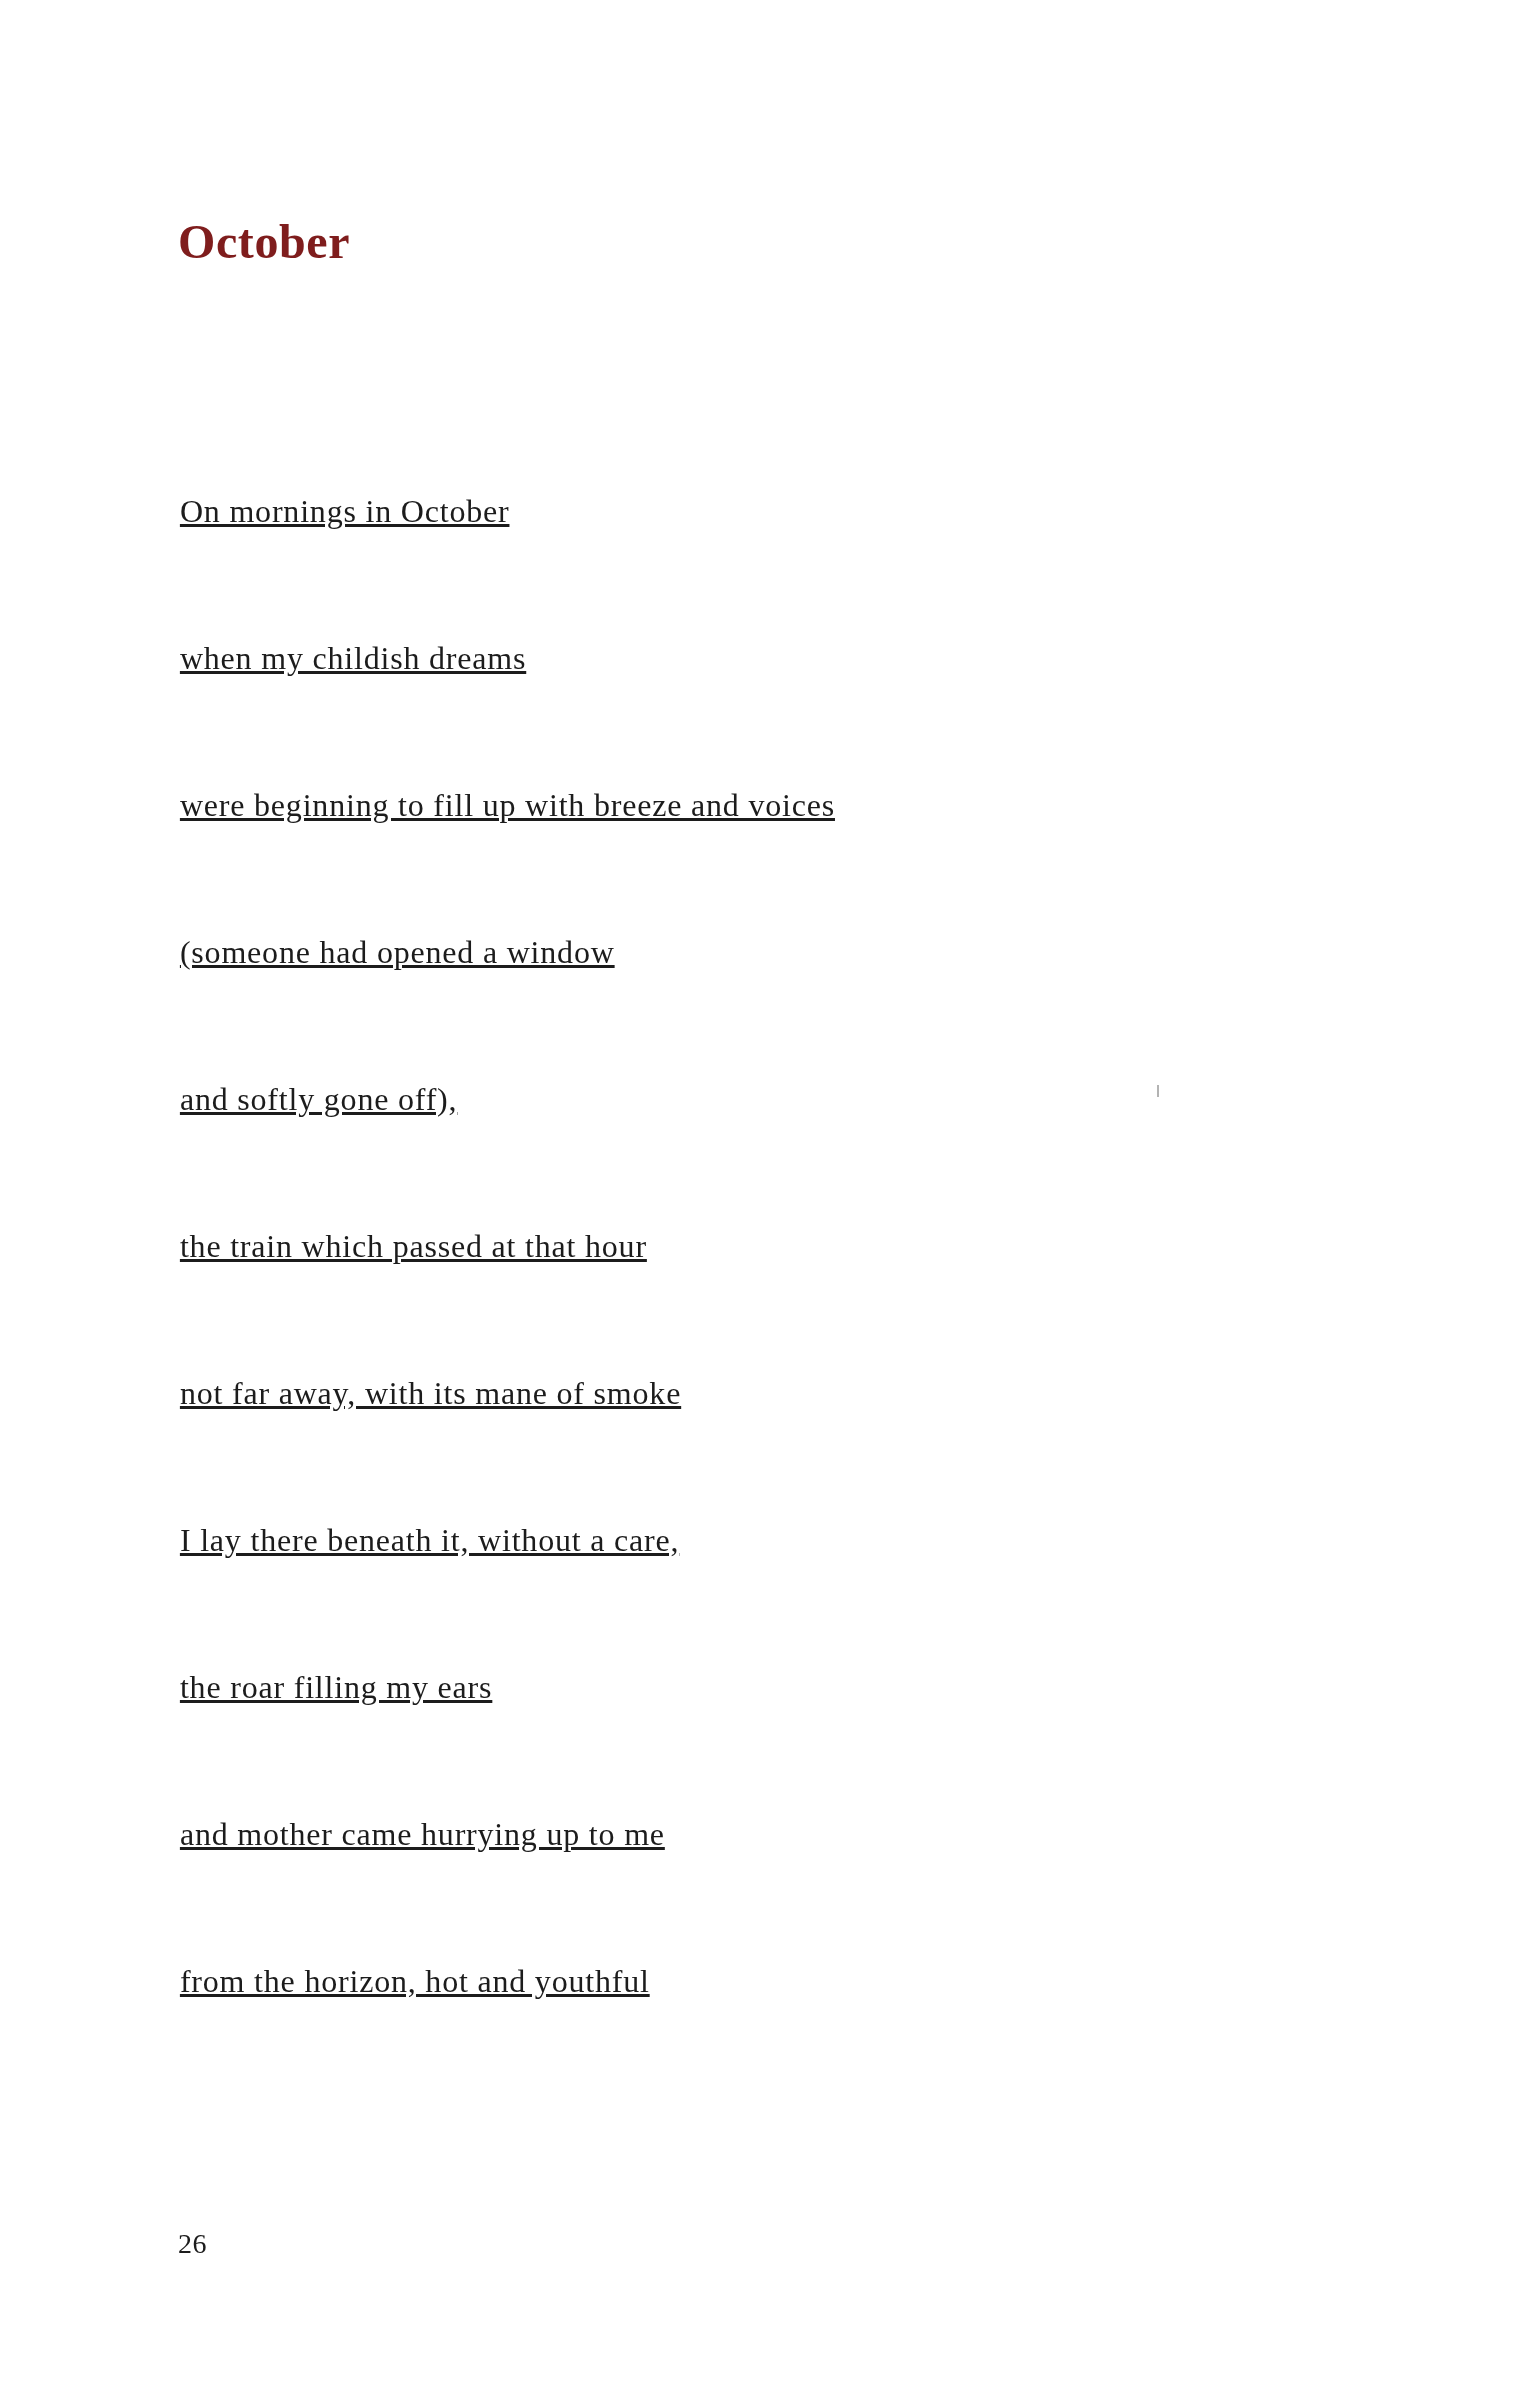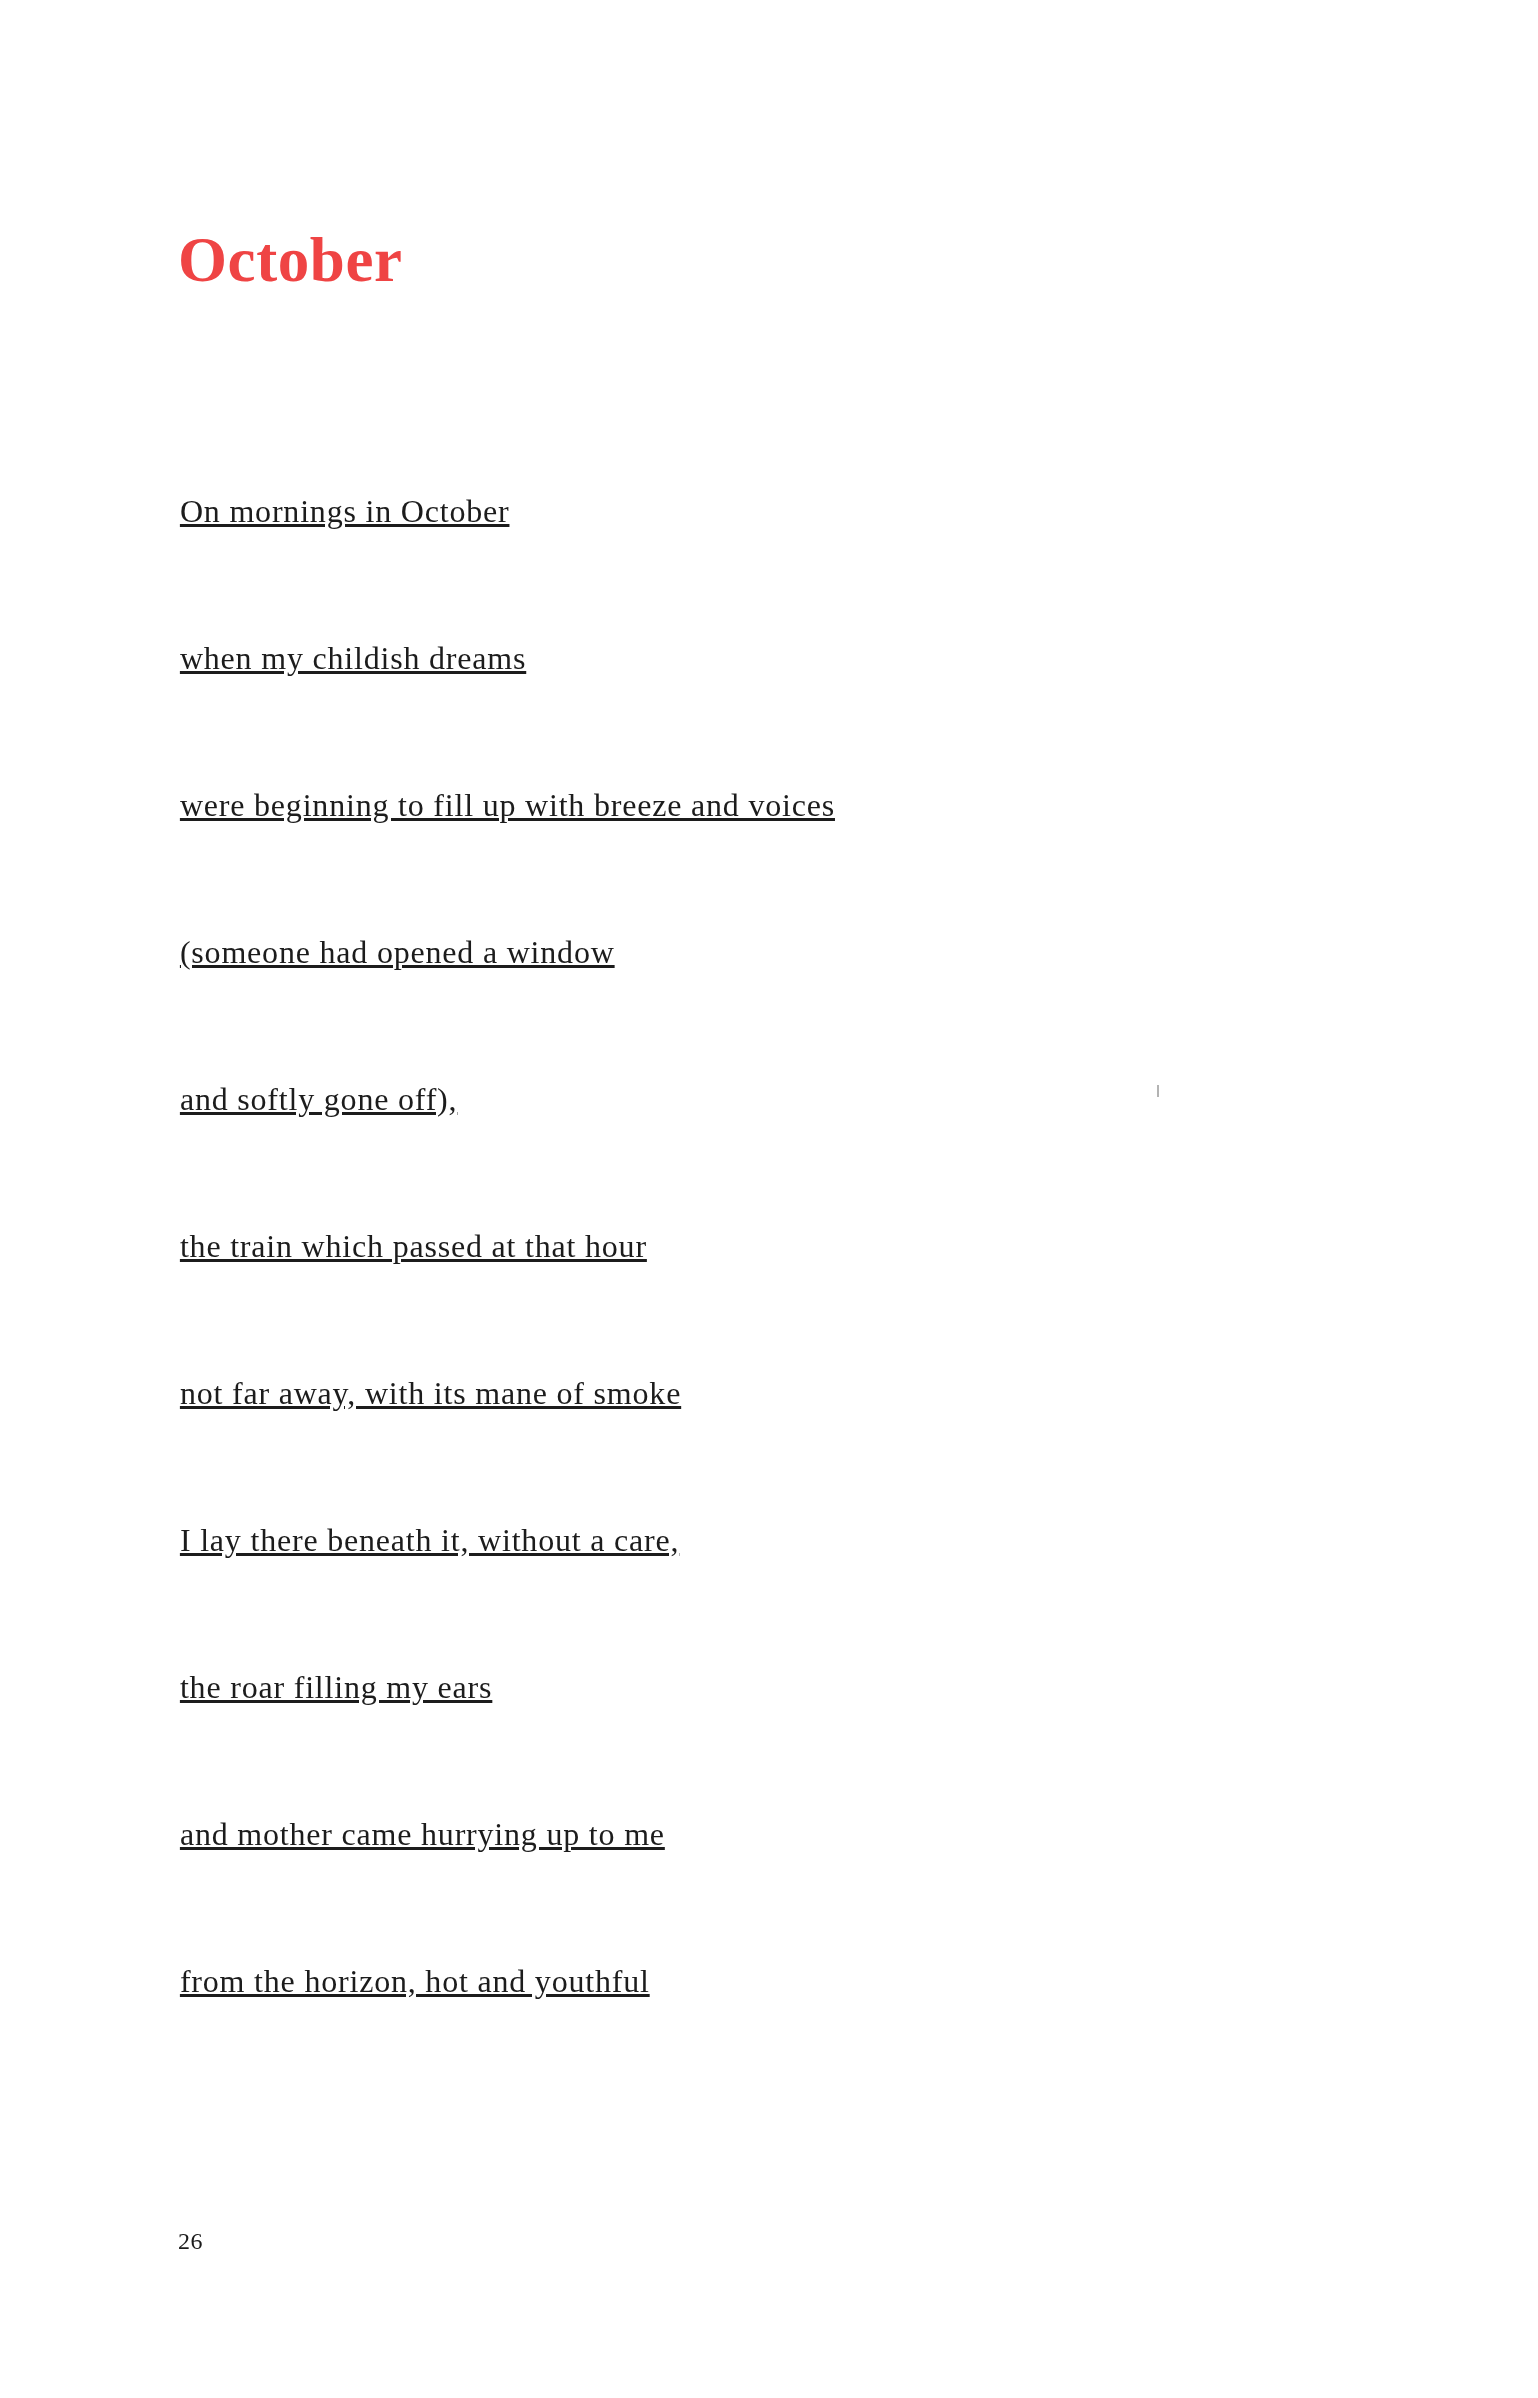--- a/index.html
+++ b/index.html
@@ -25,23 +25,23 @@
     top: 0;
     width: 1218px;
     height: 100%;
   }
   .poem-title {
     position: absolute;
     top: 184px;
     left: 0;
     font-family: "Liberation Serif", serif;
     font-weight: bold;
-    font-size: 63px;
+    font-size: 48px;
     letter-spacing: 0.6px;
-    color: #ef4444;
+    color: #7f1d1d;
     line-height: 1.1;
   }
   .poem-body {
     position: absolute;
     top: 389px;
     left: 1.9px;
     font-family: "Liberation Serif", serif;
     font-size: 32px;
     line-height: 49px;
     letter-spacing: 0.8px;
@@ -51,21 +51,21 @@
   .poem-line {
     display: block;
     white-space: pre;
     text-decoration: underline;
   }
   .page-number {
     position: absolute;
     left: 0;
     top: 2228px;
     font-family: "Liberation Serif", serif;
-    font-size: 24px;
+    font-size: 28px;
     color: #1c1c1c;
     letter-spacing: 0.5px;
   }
   .speck {
     position: absolute;
     left: 979px;
     top: 1085px;
     width: 1.9px;
     height: 12px;
     background: #9a9a9a;

